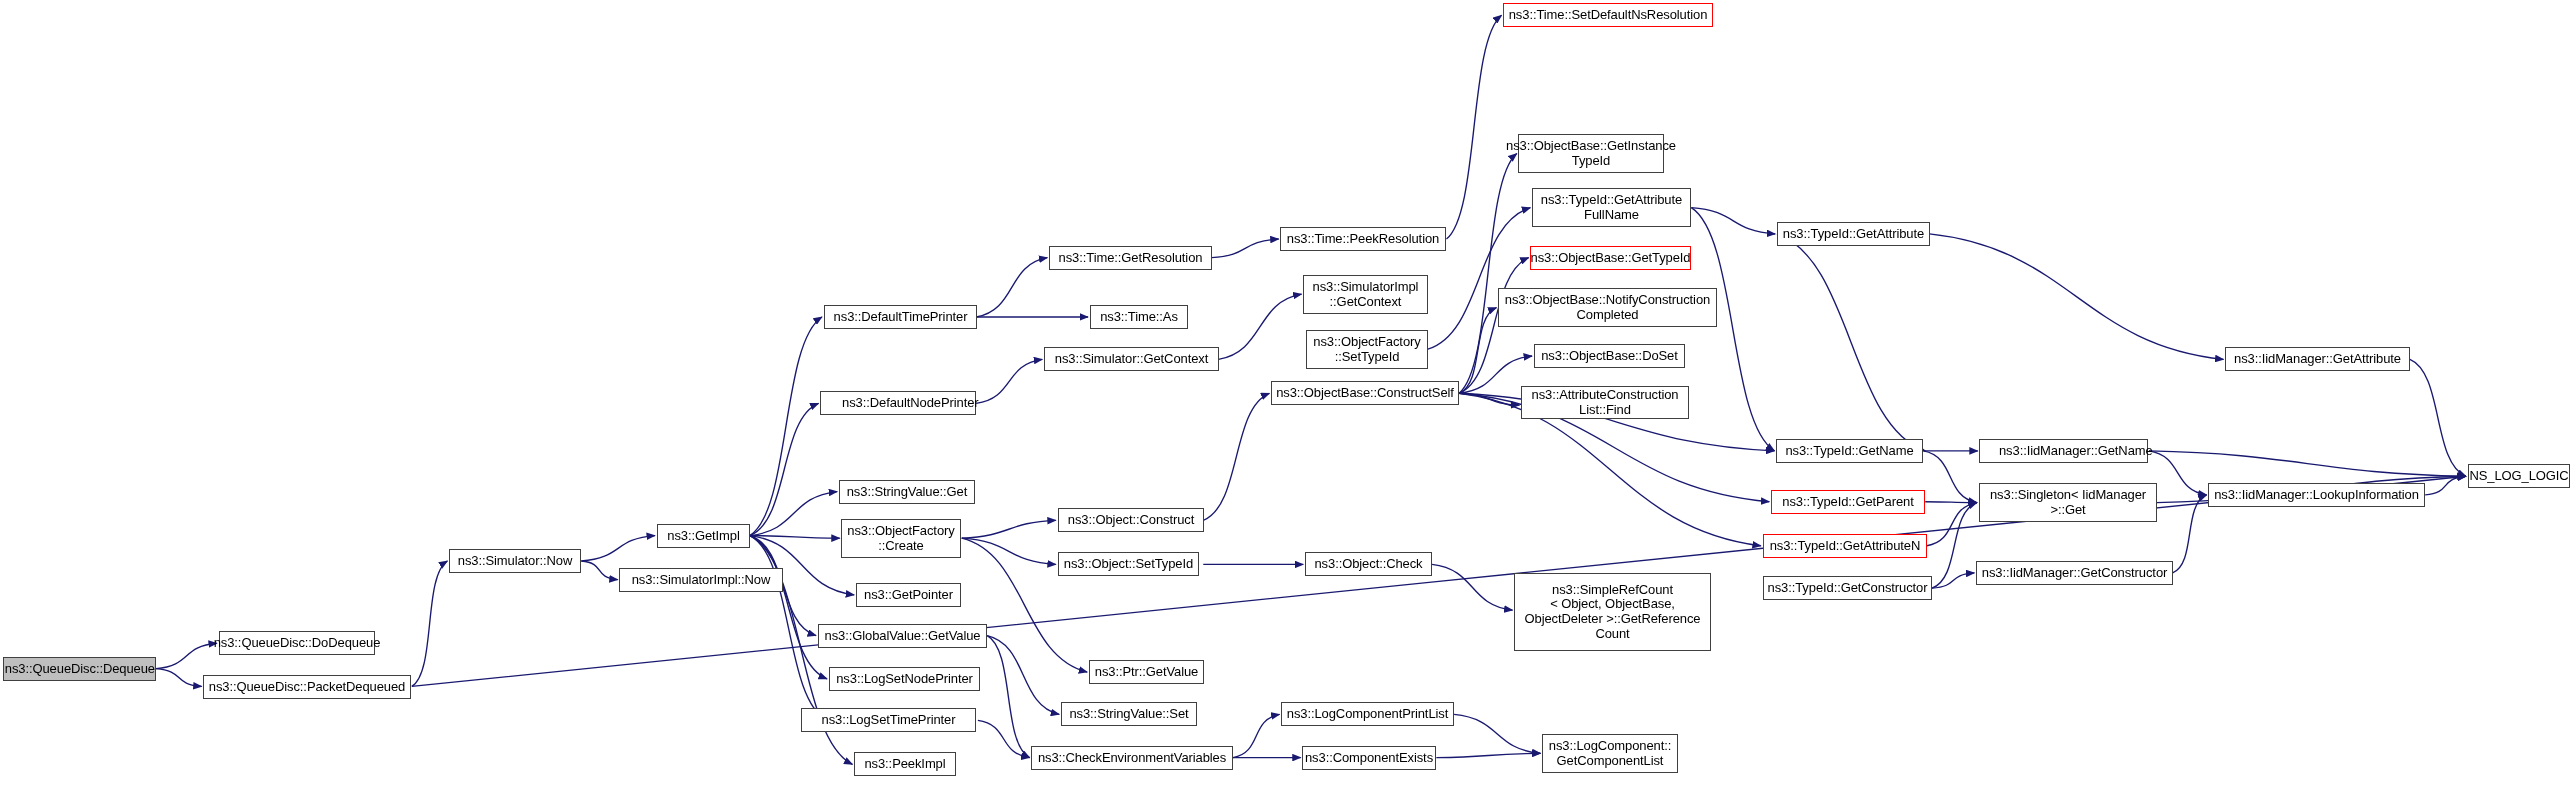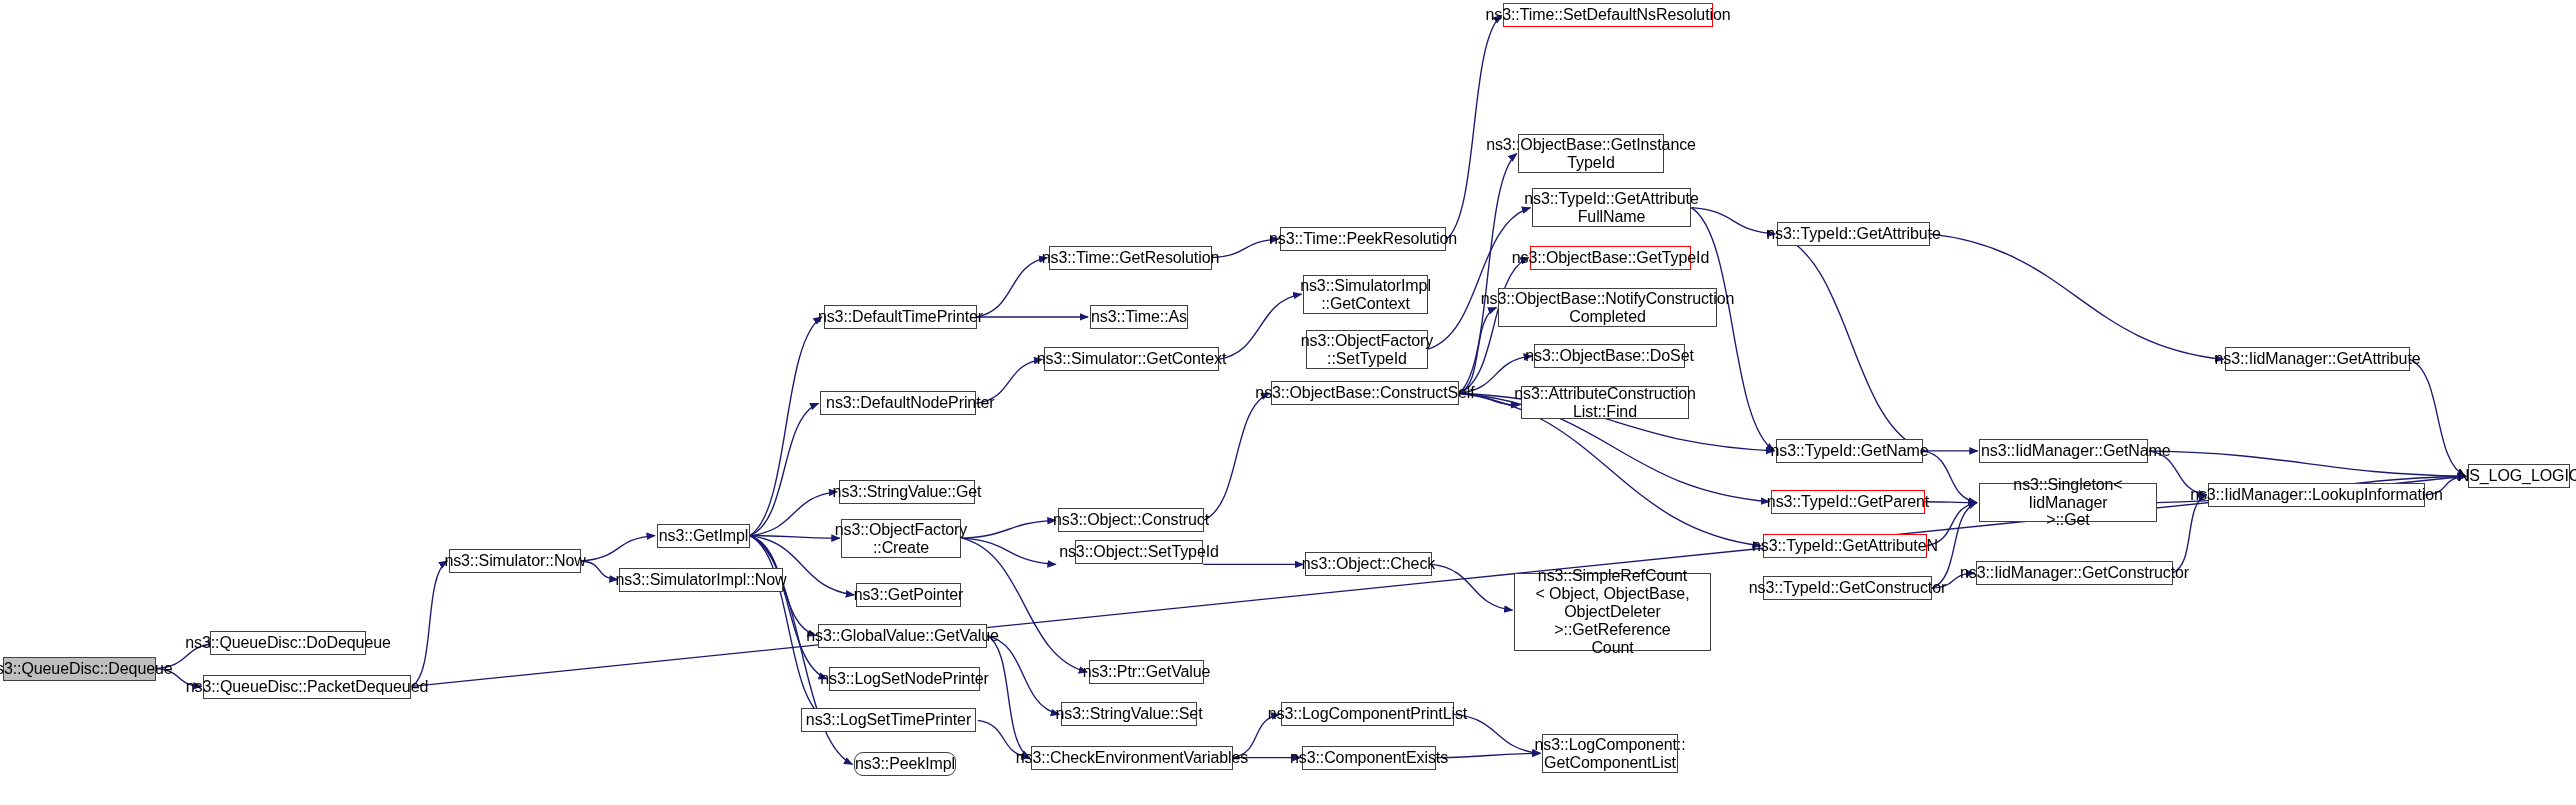--- a/index.html
+++ b/index.html
@@ -25,21 +25,21 @@
   }
   .node {
     position: absolute;
     box-sizing: border-box;
     background: #ffffff;
     border: 0.8px solid #404040;
     display: flex;
     align-items: center;
     justify-content: center;
     text-align: center;
-    font-size: 16px;
+    font-size: 13px;
     line-height: 1.12;
     color: #000000;
     white-space: pre-line;
     padding: 0.8px 3.4px;
     letter-spacing: -0.1px;
   }
   .node.red {
     border-color: #ff0000;
   }
   .node.current {
@@ -114,40 +114,40 @@
         <path d="M2536,532 C2576.6,538.24 2563.4,577.76 2604,584" marker-end="url(#ah)"></path>
         <path d="M2536,532 C2714.3,535.6 2731.7,558.4 2910,562" marker-end="url(#ah)"></path>
         <path d="M2545,593 C2719.25,589.28 2735.75,565.72 2910,562" marker-end="url(#ah)"></path>
         <path d="M2564,676 C2592,664.96 2576,595.04 2604,584" marker-end="url(#ah)"></path>
         <path d="M2844,424 C2883.7,440.56 2870.3,545.44 2910,562" marker-end="url(#ah)"></path>
         <path d="M2862,584 C2893.6,581.36 2878.4,564.64 2910,562" marker-end="url(#ah)"></path>
       </g>
   </svg>
   <div id="nodes">
       <div class="node current" style="left: 3.4px; top: 657px; width: 153px; height: 24px;">ns3::QueueDisc::Dequeue</div>
-      <div class="node" style="left: 210px; top: 631px; width: 156px; height: 24px;">ns3::QueueDisc::DoDequeue</div>
+      <div class="node" style="left: 219px; top: 631px; width: 156px; height: 24px;">ns3::QueueDisc::DoDequeue</div>
       <div class="node" style="left: 203px; top: 675px; width: 208px; height: 24px;">ns3::QueueDisc::PacketDequeued</div>
       <div class="node" style="left: 449px; top: 549px; width: 132px; height: 24px;">ns3::Simulator::Now</div>
       <div class="node" style="left: 657px; top: 524px; width: 93px; height: 24px;">ns3::GetImpl</div>
       <div class="node" style="left: 619px; top: 568px; width: 164px; height: 24px;">ns3::SimulatorImpl::Now</div>
       <div class="node" style="left: 824px; top: 305px; width: 153px; height: 24px;">ns3::DefaultTimePrinter</div>
       <div class="node" style="left: 820px; top: 391px; width: 156px; height: 24px; padding-left: 28px;">ns3::DefaultNodePrinter</div>
       <div class="node" style="left: 839px; top: 480px; width: 136px; height: 24px;">ns3::StringValue::Get</div>
       <div class="node" style="left: 841px; top: 519px; width: 120px; height: 39px;">ns3::ObjectFactory
 ::Create</div>
       <div class="node" style="left: 856px; top: 583px; width: 105px; height: 24px;">ns3::GetPointer</div>
       <div class="node" style="left: 818px; top: 624px; width: 169px; height: 24px;">ns3::GlobalValue::GetValue</div>
       <div class="node" style="left: 829px; top: 667px; width: 151px; height: 24px;">ns3::LogSetNodePrinter</div>
       <div class="node" style="left: 801px; top: 708px; width: 175px; height: 24px;">ns3::LogSetTimePrinter</div>
-      <div class="node" style="left: 854px; top: 752px; width: 102px; height: 24px; border-radius: 9px;">ns3::PeekImpl</div>
+      <div class="node" style="left: 854px; top: 752px; width: 102px; height: 24px;">ns3::PeekImpl</div>
       <div class="node" style="left: 1049px; top: 246px; width: 163px; height: 24px;">ns3::Time::GetResolution</div>
       <div class="node" style="left: 1090px; top: 305px; width: 98px; height: 24px;">ns3::Time::As</div>
       <div class="node" style="left: 1044px; top: 347px; width: 175px; height: 24px;">ns3::Simulator::GetContext</div>
       <div class="node" style="left: 1058px; top: 508px; width: 146px; height: 24px;">ns3::Object::Construct</div>
-      <div class="node" style="left: 1058px; top: 540px; width: 128px; height: 24px; margin-left: 17px;">ns3::Object::SetTypeId</div>
+      <div class="node" style="left: 1058px; top: 552px; width: 141px; height: 24px;">ns3::Object::SetTypeId</div>
       <div class="node" style="left: 1089px; top: 660px; width: 115px; height: 24px;">ns3::Ptr::GetValue</div>
       <div class="node" style="left: 1061px; top: 702px; width: 136px; height: 24px;">ns3::StringValue::Set</div>
       <div class="node" style="left: 1031px; top: 746px; width: 202px; height: 24px;">ns3::CheckEnvironmentVariables</div>
       <div class="node" style="left: 1280px; top: 227px; width: 166px; height: 24px;">ns3::Time::PeekResolution</div>
       <div class="node" style="left: 1303px; top: 275px; width: 125px; height: 39px;">ns3::SimulatorImpl
 ::GetContext</div>
       <div class="node" style="left: 1306px; top: 330px; width: 122px; height: 39px;">ns3::ObjectFactory
 ::SetTypeId</div>
       <div class="node" style="left: 1271px; top: 381px; width: 188px; height: 24px;">ns3::ObjectBase::ConstructSelf</div>
       <div class="node" style="left: 1305px; top: 552px; width: 127px; height: 24px;">ns3::Object::Check</div>

